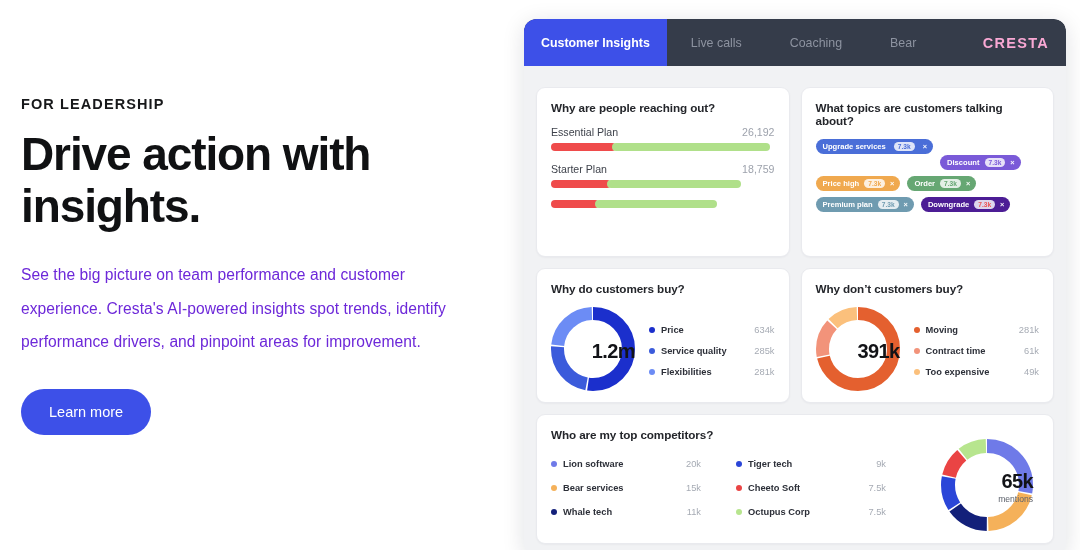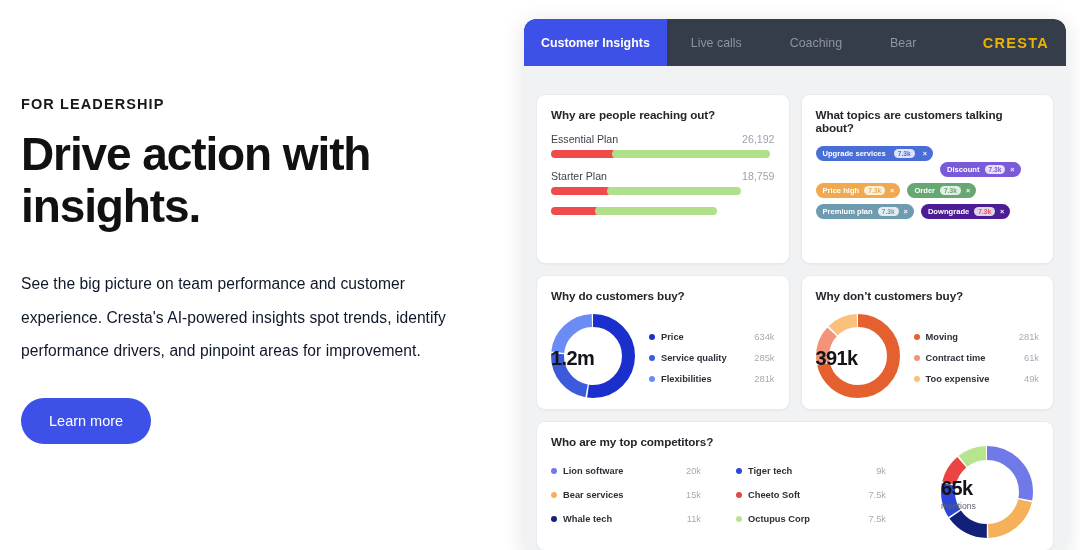--- a/index.html
+++ b/index.html
@@ -20,22 +20,22 @@
   .eyebrow {
     font-size: 14.5px; font-weight: 700; letter-spacing: 1.1px;
     color: #17181a; text-transform: uppercase; line-height: 1.2;
   }
   .headline {
     margin-top: 16px;
     font-size: 46px; font-weight: 700; line-height: 1.12;
     letter-spacing: -1.1px; color: #101113; max-width: 420px;
   }
   .subcopy {
-    margin-top: 35px;
-    font-size: 15.6px; line-height: 2.15; color: #0f172a;
+    margin-top: 26px;
+    font-size: 15.6px; line-height: 2.15; color: #6d28d9;
     max-width: 430px; letter-spacing: .05px;
   }
   .cta {
     margin-top: 30px;
     display: inline-flex; align-items: center; justify-content: center;
     height: 46px; padding: 0 28px;
     background: #3d50e8; color: #fff;
     border: none; border-radius: 999px;
     font-size: 14.5px; font-weight: 500;
     font-family: "Liberation Sans", sans-serif;
@@ -65,24 +65,24 @@
   }
   .tab.active {
     background: #3d50e8; color: #ffffff;
     border-radius: 12px 0 0 0;
     font-weight: 700;
   }
   .tab.plain { font-weight: 400; color: #8d93a0; padding: 0 24px; }
   .brand {
     margin-left: auto; display: flex; align-items: center;
     padding-right: 17px;
-    color: #eab308; font-size: 14.5px; font-weight: 700; letter-spacing: 1.3px;
-  }
-
-  .board { padding: 28px 12px 0 12px; }
+    color: #f9a8d4; font-size: 14.5px; font-weight: 700; letter-spacing: 1.3px;
+  }
+
+  .board { padding: 21px 12px 0 12px; }
   .grid-row { display: flex; gap: 11px; margin-bottom: 11px; }
   .card {
     background: #ffffff; border: 1px solid #e9eaee;
     border-radius: 9px; box-shadow: 0 1px 2px rgba(25,30,50,.04);
     padding: 13px 14px 14px 14px;
     flex: 1 1 0; min-width: 0;
   }
   .card-title {
     font-size: 11.7px; font-weight: 700; color: #24262b;
     letter-spacing: -.1px; margin-bottom: 12px;
@@ -116,21 +116,21 @@
     font-size: 6.6px; font-weight: 700;
   }
   .chip .x { font-size: 7.4px; font-weight: 700; opacity: .95; padding-right: 1px; }
 
   
   .donut-wrap { display: flex; align-items: center; gap: 14px; }
   .donut { position: relative; flex: 0 0 auto; }
   .donut-center {
     position: absolute; inset: 0;
     display: flex; flex-direction: column;
-    align-items: flex-start; justify-content: center;
+    align-items: flex-end; justify-content: center;
   }
   .donut-num { font-size: 20px; font-weight: 700; color: #121317; letter-spacing: -.6px; }
   .donut-sub { font-size: 8.6px; color: #5d626c; margin-top: 1px; }
   .legend { flex: 1 1 auto; min-width: 0; }
   .legend-row {
     display: flex; align-items: center;
     font-size: 9.3px; font-weight: 700; color: #2d3039;
     margin-bottom: 11px;
   }
   .legend-row:last-child { margin-bottom: 0; }

